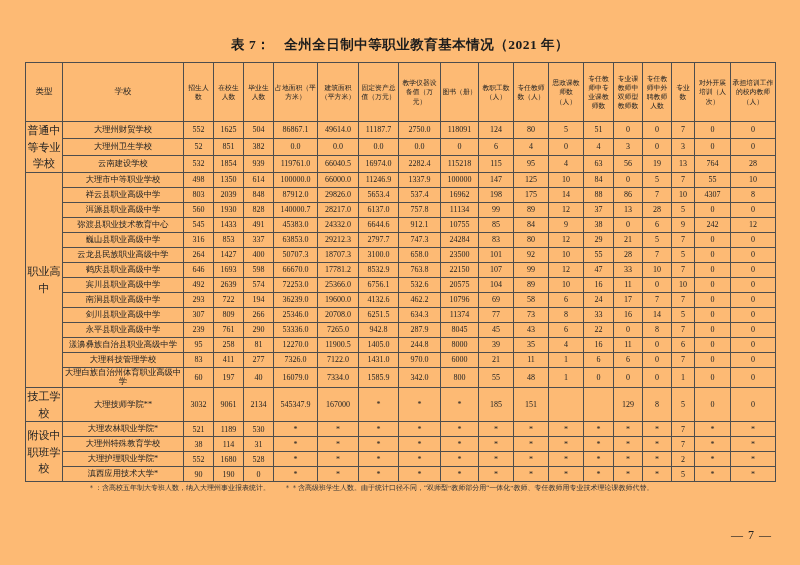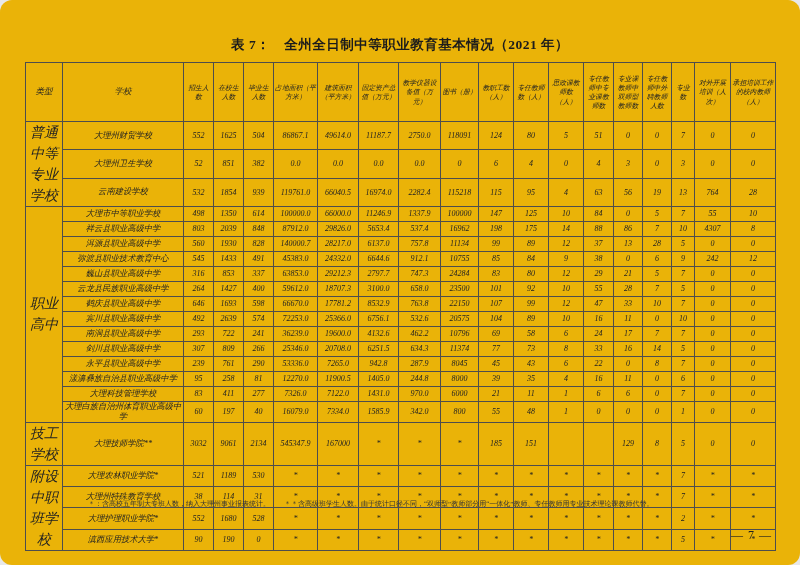--- a/index.html
+++ b/index.html
@@ -1,42 +1,41 @@
 <!DOCTYPE html>
 <html><head>
 <meta charset="utf-8">
 <style>
   html,body{margin:0;padding:0;background:#e8e8e8;}
   .page{
-    position:relative;width:800px;height:565px;background:#eab308;
+    position:relative;width:800px;height:565px;background:#fdba74;
     font-family:"Liberation Serif","DejaVu Serif",serif;color:#1c1c1c;
-    overflow:hidden;margin:0 auto;border-radius:12px;
+    overflow:hidden;margin:0 auto;
   }
   .title{
     position:absolute;top:36px;left:0;width:100%;text-align:center;
     font-weight:bold;font-size:13.5px;letter-spacing:0.5px;
   }
   table.report{
     position:absolute;top:62px;left:25px;width:750px;
     border-collapse:collapse;table-layout:fixed;
     border:1.6px solid #333;
-    font-style:italic;
   }
   .report th,.report td{
     border:1px solid #4d4d4d;text-align:center;vertical-align:middle;
     padding:0 1px;font-weight:normal;overflow:hidden;word-break:break-all;
   }
   .report thead th{font-size:6.8px;line-height:1.35;height:58px;color:#222;}
   .report thead th.w-type,.report thead th.w-school{font-size:8.5px;}
   .report tbody td{font-size:8px;line-height:1.2;height:14px;color:#222;}
   .report td.school{font-size:8.3px;}
-  .report td.type-cell{font-size:14px;line-height:1.5;}
+  .report td.type-cell{font-size:11px;line-height:1.5;}
   .report tr.g-first td{border-top:1.4px solid #333;}
   .footnote{
-    position:absolute;top:500px;left:88px;width:680px;
+    position:absolute;top:484px;left:88px;width:680px;
     font-size:7px;line-height:1.3;color:#333;white-space:nowrap;
   }
   .footnote .fn2{margin-left:14px;}
   .pagenum{
     position:absolute;top:528px;right:28px;
     font-size:12px;letter-spacing:1px;color:#222;
   }
 </style>
 </head>
 <body>
@@ -250,21 +249,21 @@
           <td>5</td>
           <td>7</td>
           <td>0</td>
           <td>0</td>
         </tr>
         <tr>
           <td class="school">云龙县民族职业高级中学</td>
           <td>264</td>
           <td>1427</td>
           <td>400</td>
-          <td>59612.0</td>
+          <td>50707.3</td>
           <td>18707.3</td>
           <td>3100.0</td>
           <td>658.0</td>
           <td>23500</td>
           <td>101</td>
           <td>92</td>
           <td>10</td>
           <td>55</td>
           <td>28</td>
           <td>7</td>
@@ -309,21 +308,21 @@
           <td>11</td>
           <td>0</td>
           <td>10</td>
           <td>0</td>
           <td>0</td>
         </tr>
         <tr>
           <td class="school">南涧县职业高级中学</td>
           <td>293</td>
           <td>722</td>
-          <td>241</td>
+          <td>194</td>
           <td>36239.0</td>
           <td>19600.0</td>
           <td>4132.6</td>
           <td>462.2</td>
           <td>10796</td>
           <td>69</td>
           <td>58</td>
           <td>6</td>
           <td>24</td>
           <td>17</td>

